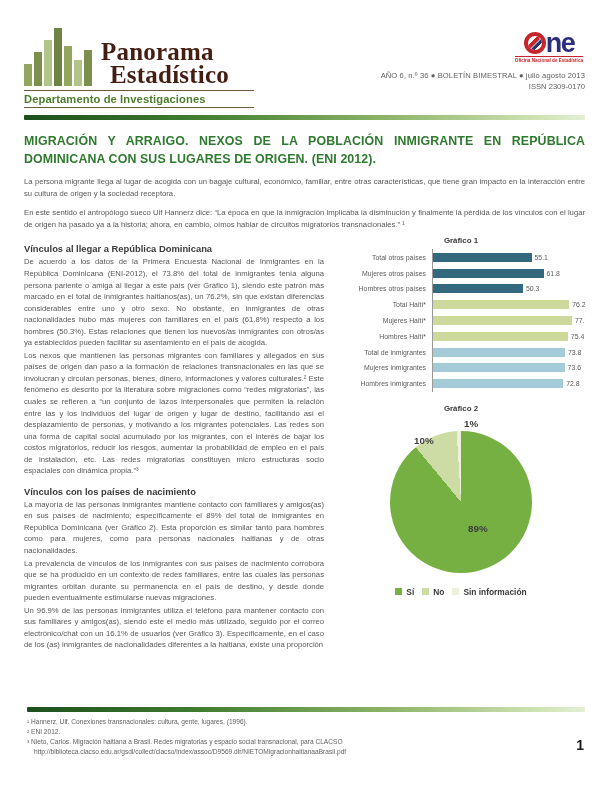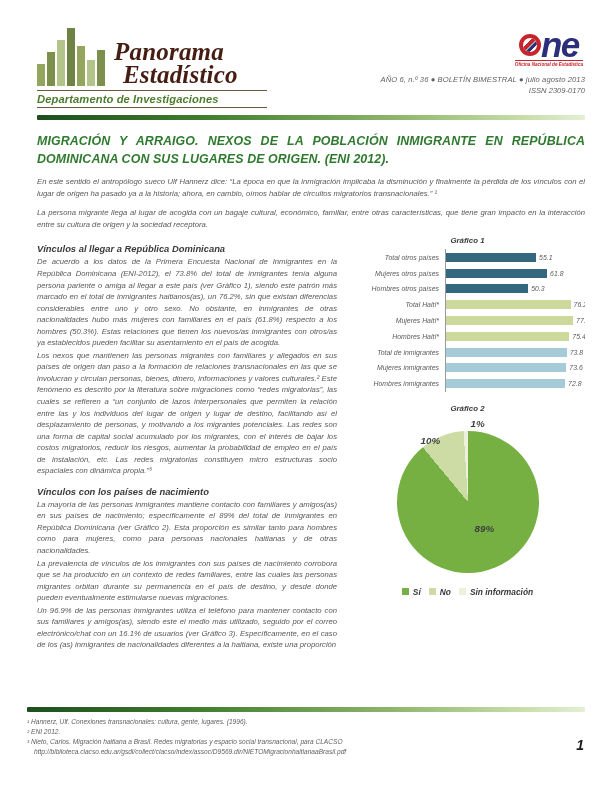--- a/index.html
+++ b/index.html
@@ -1,41 +1,41 @@
 <!DOCTYPE html>
 <html><head>
 <meta charset="utf-8">
 <style>
   * { margin:0; padding:0; box-sizing:border-box; }
   html,body { background:#ffffff; }
   body {
     width:612px; height:792px; position:relative; overflow:hidden;
     font-family:"Liberation Sans", sans-serif; color:#58585a;
   }
-  .page { padding:26px 27px 0 37px;font-style:italic; }
+  .page { padding:26px 27px 0 24px; }
 
   
   .header { display:flex; justify-content:space-between; align-items:flex-start; }
   .brand { width:230px; }
   .brand-top { display:flex; align-items:flex-end; }
   .logo-bars { display:flex; align-items:flex-end; margin-right:7px; height:60px; }
   .logo-bars i { display:block; width:8px; margin-right:2px; }
   .brand-title { font-family:"Liberation Serif", serif; font-weight:bold; color:#451d12; font-size:25px; line-height:0.92; letter-spacing:0.2px; }
   .brand-title .l2 { padding-left:9px; }
   .brand-rule1 { border-top:1.5px solid #6d5a3f; margin:4px 0 2px 0; }
   .brand-dept { color:#4c7c2d; font-weight:bold; font-size:11.2px; letter-spacing:0.1px; }
   .brand-rule2 { border-top:1.5px solid #6d5a3f; margin-top:2px; }
 
   .head-right { text-align:right; padding-top:6px; }
   .one-logo { display:inline-flex; flex-direction:column; align-items:center; margin-right:2px; }
   .one-row { display:flex; align-items:center; }
   .one-o { width:22px; height:22px; border-radius:50%; border:4px solid #c8242c; background:#fff; position:relative; overflow:hidden; }
   .one-o::after { content:""; position:absolute; inset:0;
      background:linear-gradient(135deg, transparent 34%, #c8242c 34% 50%, #9aa0a6 50% 60%, #2b2e7a 60% 74%, transparent 74%); }
-  .one-ne { font-size:35px; font-weight:bold; color:#2b2e7a; letter-spacing:-1.5px; line-height:0.75; }
+  .one-ne { font-size:27px; font-weight:bold; color:#2b2e7a; letter-spacing:-1.5px; line-height:0.75; }
   .one-sub { font-size:4.6px; color:#c8242c; border-top:1px solid #c8242c; margin-top:2px; padding-top:1px; white-space:nowrap; font-weight:bold; }
   .issue-line { font-size:7.6px; color:#5f5f61; margin-top:8px; letter-spacing:0.1px; }
   .issn-line { font-size:7.6px; color:#5f5f61; margin-top:2px; }
 
   .divider { height:5px; margin-top:7px; border-radius:1px;
     background:linear-gradient(to right, #1d4f1d, #3f7c2e 30%, #8db56a 65%, #cfe3b4 92%, #e4efd5); }
 
   
   .doc-title { margin-top:13px; color:#2f7a2f; font-weight:bold; font-size:12.4px; line-height:1.42; text-align:justify; letter-spacing:0.1px; }
   .intro p { font-size:7.7px; line-height:1.5; text-align:justify; margin-top:8px; color:#58585a; }
@@ -114,22 +114,22 @@
       <div class="issue-line">AÑO 6, n.º 36 ● BOLETÍN BIMESTRAL ● julio agosto 2013</div>
       <div class="issn-line">ISSN 2309-0170</div>
     </div>
   </div>
 
   <div class="divider"></div>
 
   <h1 class="doc-title">MIGRACIÓN Y ARRAIGO. NEXOS DE LA POBLACIÓN INMIGRANTE EN REPÚBLICA DOMINICANA CON SUS LUGARES DE ORIGEN. (ENI 2012).</h1>
 
   <div class="intro">
+    <p>La persona migrante llega al lugar de acogida con un bagaje cultural, económico, familiar, entre otras características, que tiene gran impacto en la interacción entre su cultura de origen y la sociedad receptora.</p>
     <p>En este sentido el antropólogo sueco Ulf Hannerz dice: “La época en que la inmigración implicaba la disminución y finalmente la pérdida de los vínculos con el lugar de origen ha pasado ya a la historia; ahora, en cambio, oímos hablar de circuitos migratorios transnacionales.” ¹</p>
-    <p>La persona migrante llega al lugar de acogida con un bagaje cultural, económico, familiar, entre otras características, que tiene gran impacto en la interacción entre su cultura de origen y la sociedad receptora.</p>
   </div>
 
   <div class="columns">
     <div class="col-left">
       <div class="sec-heading">Vínculos al llegar a República Dominicana</div>
       <p>De acuerdo a los datos de la Primera Encuesta Nacional de Inmigrantes en la República Dominicana (ENI-2012), el 73.8% del total de inmigrantes tenía alguna persona pariente o amiga al llegar a este país (ver Gráfico 1), siendo este patrón más marcado en el total de inmigrantes haitianos(as), un 76.2%,  sin que existan diferencias considerables entre uno y otro sexo. No obstante, en inmigrantes de otras nacionalidades hubo más mujeres con familiares en el país (61.8%)  respecto a los hombres (50.3%). Estas relaciones que tienen los nuevos/as inmigrantes con otros/as  ya establecidos pueden facilitar su asentamiento en el país de acogida.</p>
       <p>Los nexos que mantienen las personas migrantes con familiares y allegados en sus países de origen  dan paso a la formación de relaciones transnacionales en las que se involucran y  circulan personas, bienes, dinero, informaciones y valores culturales.²  Este fenómeno es descrito por la literatura sobre migraciones como “redes migratorias”, las cuales se refieren a “un conjunto de lazos interpersonales que permiten la relación entre las y los individuos del lugar de origen y lugar de destino, facilitando así el desplazamiento de personas, y motivando a los migrantes potenciales. Las redes son una forma de capital social acumulado por los migrantes, con el interés de bajar los costos migratorios, reducir los riesgos, aumentar la probabilidad de empleo en el país de instalación, etc. Las redes migratorias constituyen micro estructuras socio espaciales con dinámica propia.”³</p>
       <div class="sec-heading">Vínculos con los países de nacimiento</div>
       <p>La mayoría de las personas inmigrantes mantiene contacto con familiares y  amigos(as) en sus países de nacimiento; específicamente el 89% del total de inmigrantes en República Dominicana (ver Gráfico 2). Esta proporción es similar tanto para hombres como para mujeres, como para personas nacionales haitianas y de otras nacionalidades.</p>
       <p>La prevalencia de vínculos de los inmigrantes con sus países de nacimiento  corrobora que se ha producido en un contexto de redes familiares, entre las cuales las personas migrantes orbitan durante su permanencia en el país de destino, y desde donde pueden eventualmente estimularse nuevas migraciones.</p>

